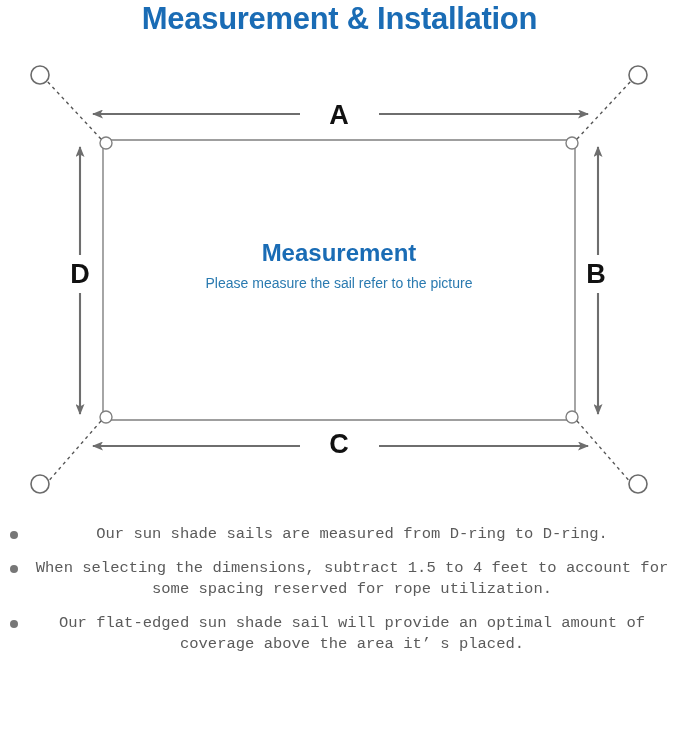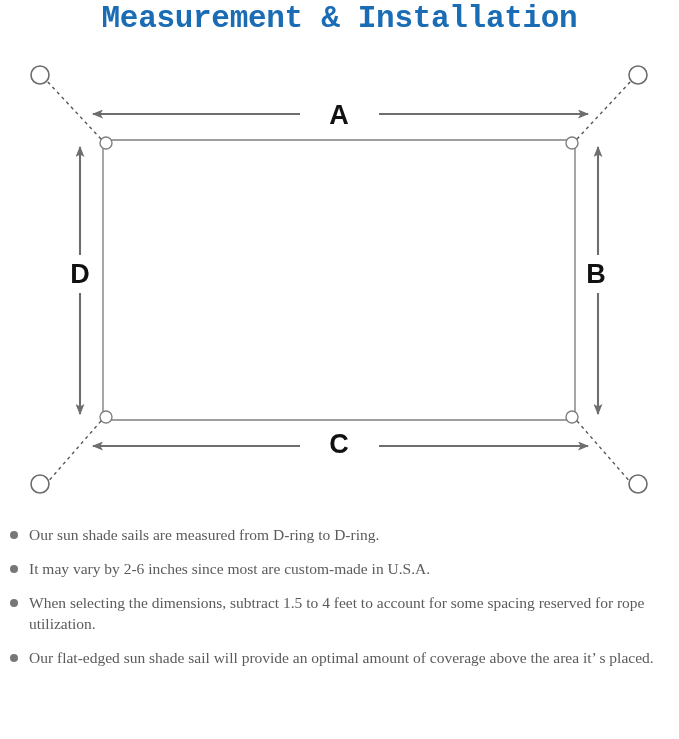--- a/index.html
+++ b/index.html
@@ -22,21 +22,21 @@
     background: #ffffff;
   }
 
   
   .title {
     position: absolute;
     left: 0;
     top: -1px;
     width: 679px;
     text-align: center;
-    font-family: Liberation Mono, monospace;
+    font-family: Liberation Sans, sans-serif;
     font-size: 31px;
     font-weight: bold;
     color: #1a6cb5;
     letter-spacing: -0.3px;
     line-height: 40px;
     white-space: nowrap;
   }
 
   
   .diagram {
@@ -98,24 +98,25 @@
     position: absolute;
     left: 0;
     top: 524px;
     width: 679px;
   }
   .note {
     position: relative;
     display: block;
     padding-left: 29px;
     margin-bottom: 13px;
-    font-family: Liberation Serif, serif;
+    font-family: Liberation Mono, monospace;
     font-size: 15.5px;
     color: #5b5b5b;
     line-height: 21px;
+    text-align: center;
   }
   .note:last-child { margin-bottom: 4px; }
   .note .bullet {
     position: absolute;
     left: 10px;
     top: 7px;
     width: 8px;
     height: 8px;
     border-radius: 50%;
     background: #777777;
@@ -179,33 +180,33 @@
         <line x1="598" y1="207" x2="598" y2="99" marker-end="url(#arrHead)"></line>
         <line x1="598" y1="245" x2="598" y2="366" marker-end="url(#arrHead)"></line>
       </g>
     </svg>
 
     <div class="dim dim-a">A</div>
     <div class="dim dim-b">B</div>
     <div class="dim dim-c">C</div>
     <div class="dim dim-d">D</div>
 
+    <div class="sail-label">
+      <div class="m-title">Measurement</div>
+      <div class="m-sub">Please measure the sail refer to the picture</div>
+    </div>
   </div>
 
   <div class="notes">
     <div class="note">
       <span class="bullet"></span>
       <span class="note-text">Our sun shade sails are measured from D-ring to D-ring.</span>
     </div>
     <div class="note">
       <span class="bullet"></span>
-      <span class="note-text">It may vary by 2-6 inches since most are custom-made in U.S.A.</span>
-    </div>
-    <div class="note">
-      <span class="bullet"></span>
       <span class="note-text">When selecting the dimensions, subtract 1.5 to 4 feet to account for some spacing reserved for rope utilization.</span>
     </div>
     <div class="note">
       <span class="bullet"></span>
       <span class="note-text">Our flat-edged sun shade sail will provide an optimal amount of coverage above the area it’ s placed.</span>
     </div>
   </div>
 
 </div>
 

